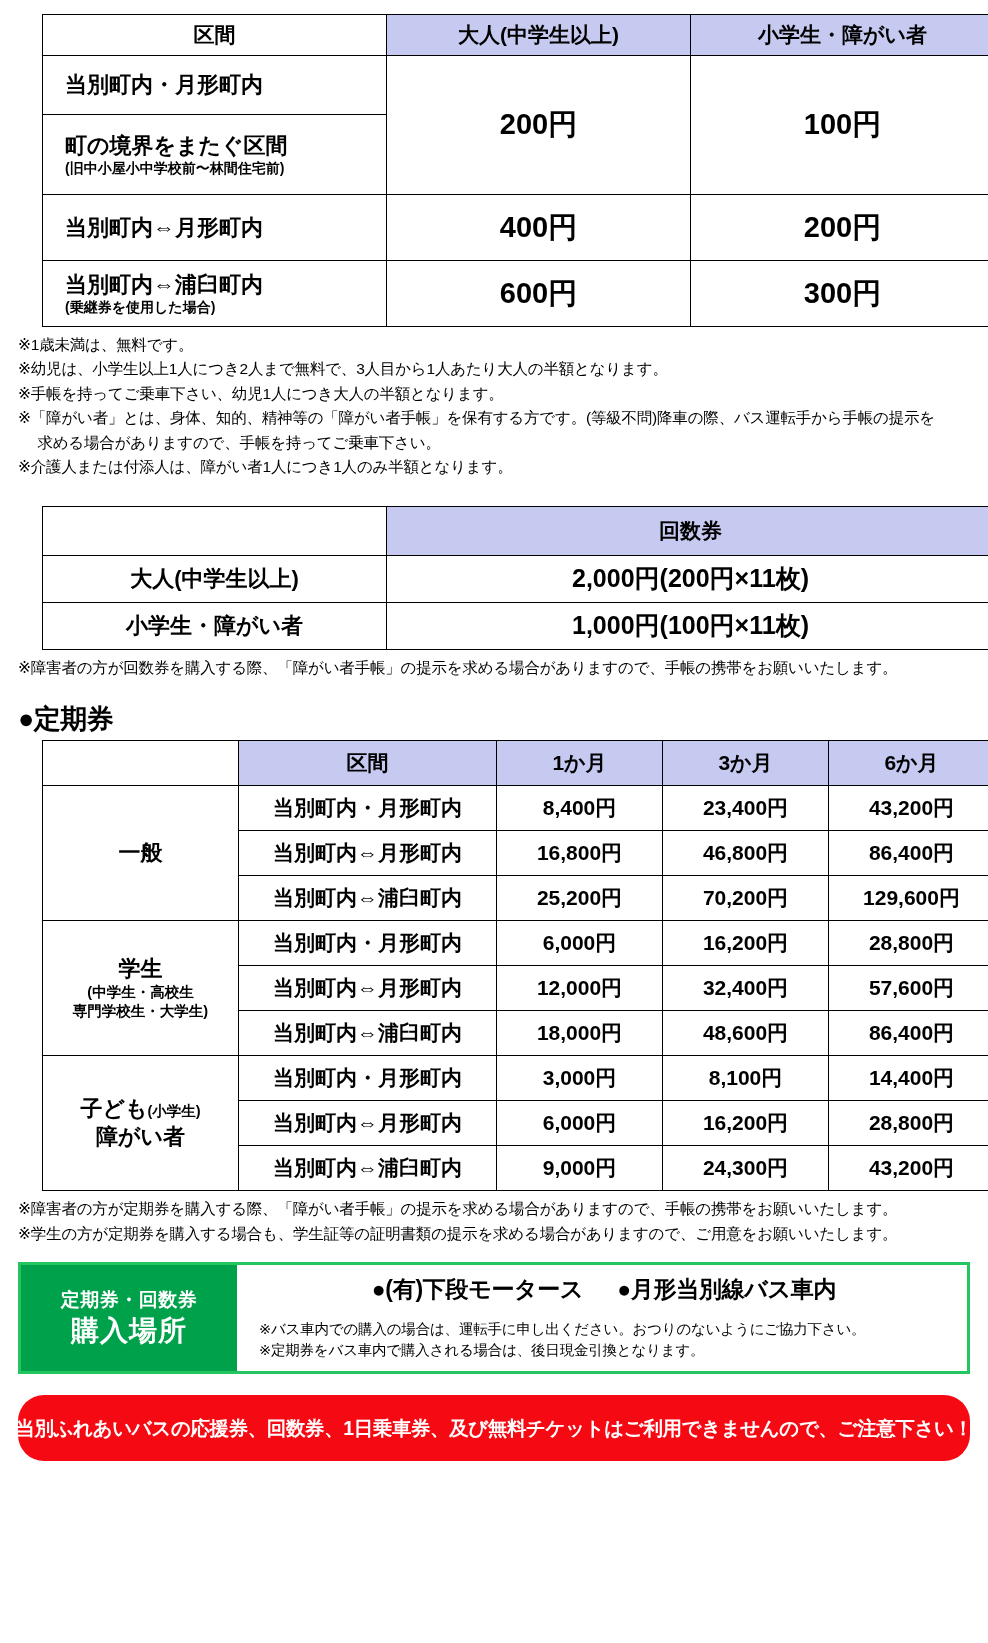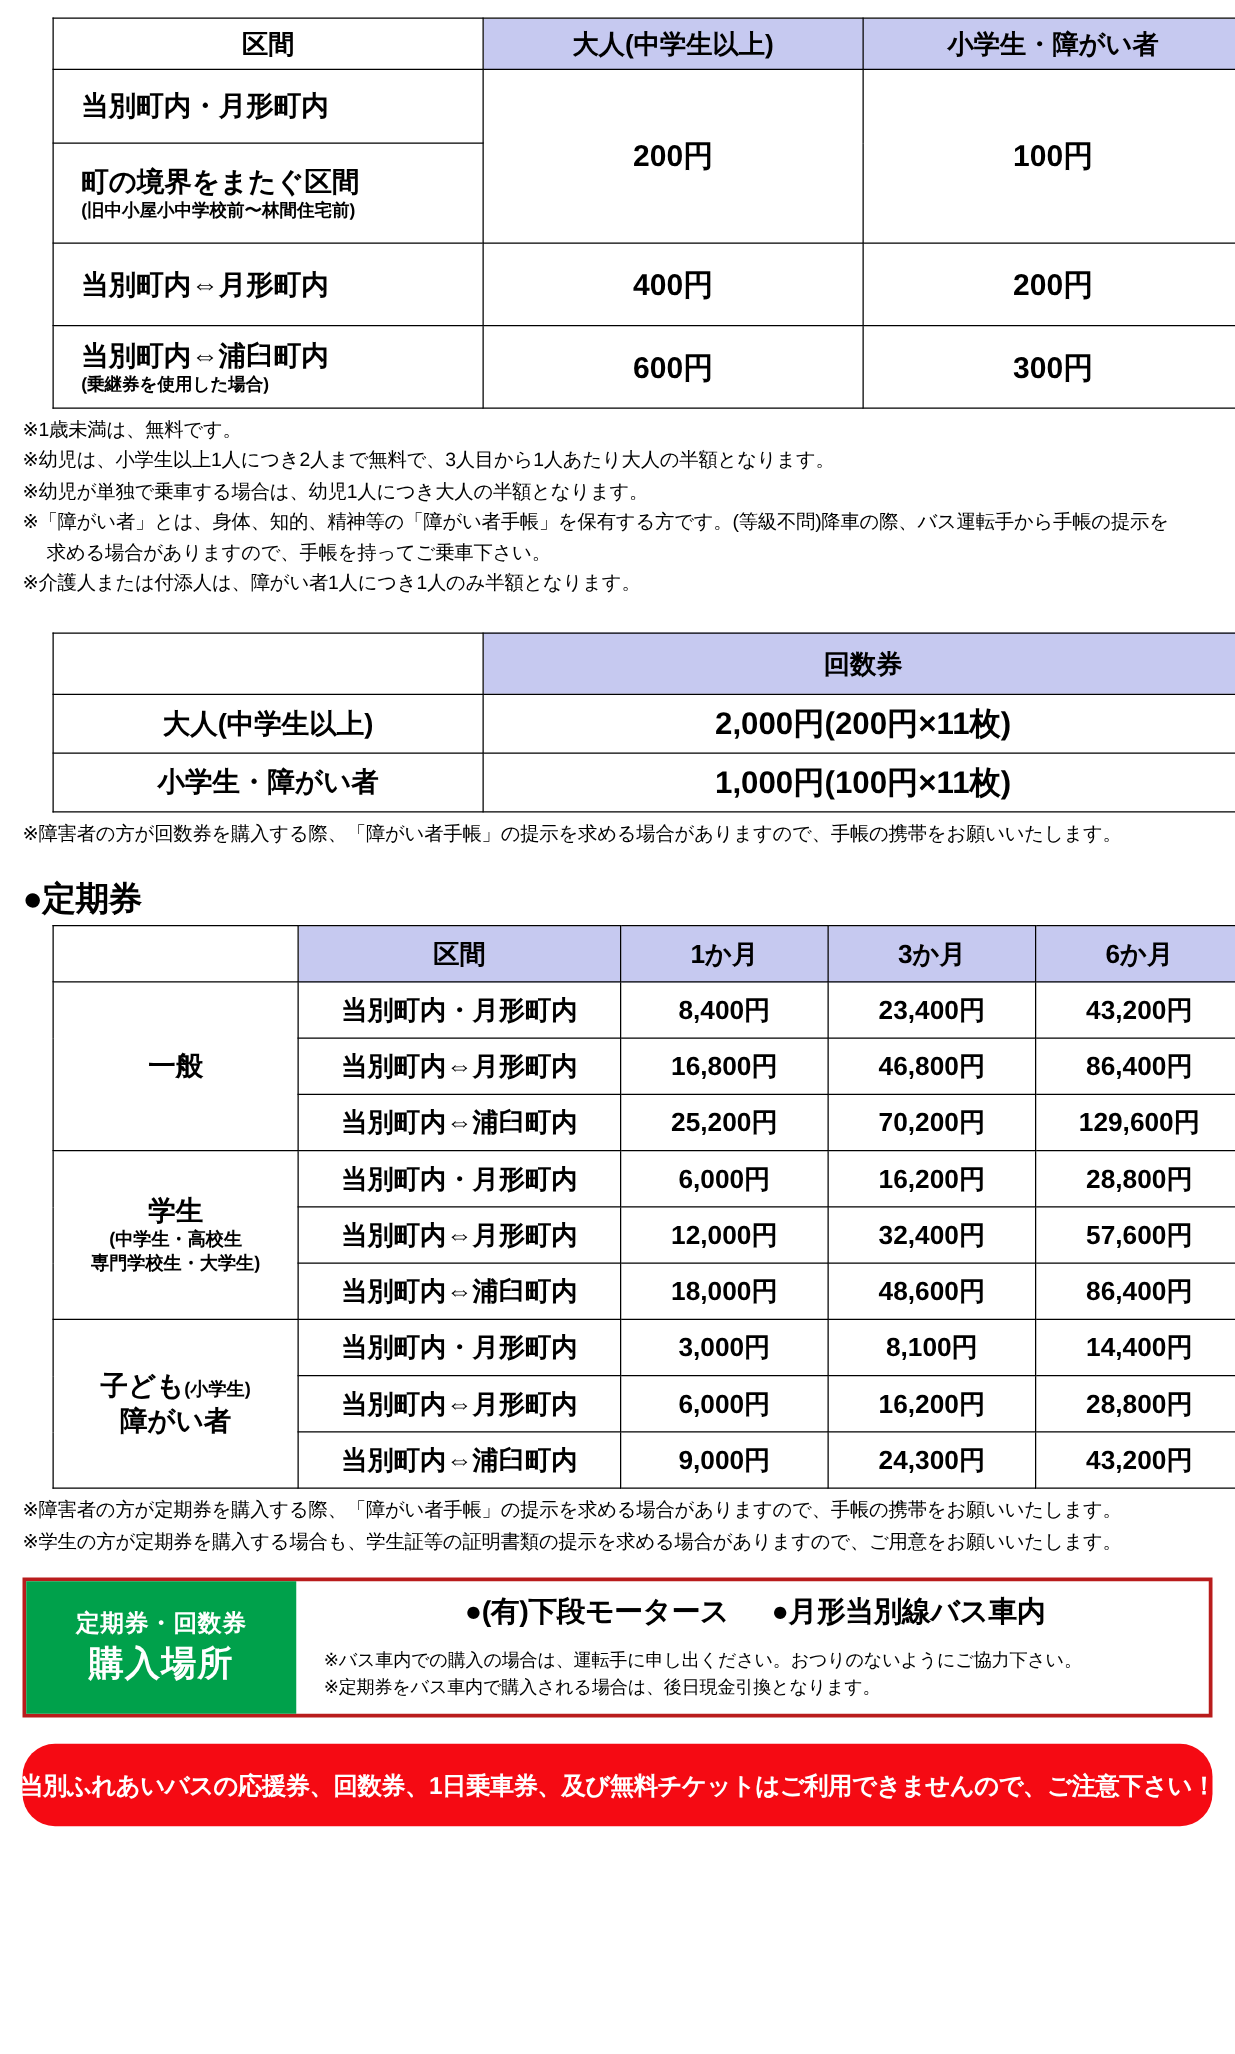--- a/index.html
+++ b/index.html
@@ -58,21 +58,21 @@
     padding-left: 22px;
     font-size: 22px;
     line-height: 1.25;
   }
   #t1 .zone .sub {
     font-size: 14px;
     font-weight: bold;
     display: block;
     margin-top: 1px;
   }
-  #t1 .amt { font-size: 24px; }
+  #t1 .amt { font-size: 29px; }
   .r1 { height: 59px; }
   .r2 { height: 80px; }
   .r3 { height: 66px; }
   .r4 { height: 66px; }
 
   
   .notes { margin: 6px 0 0 0; }
   .note {
     font-size: 15.5px;
     line-height: 1.58;
@@ -106,21 +106,21 @@
   #t3 .cat .inl { font-size: 14.5px; font-weight: bold; }
   #t3 .zone { font-size: 21px; }
   #t3 .num { font-size: 21px; }
 
   
   .greenbox {
     margin-top: 16px;
     width: 952px;
     height: 112px;
     box-sizing: border-box;
-    border: 3px solid #b91c1c;
+    border: 3px solid #22c55e;
     display: flex;
     background: #ffffff;
   }
   .greenbox .left {
     width: 216px;
     background: #00a14b;
     color: #ffffff;
     display: flex;
     flex-direction: column;
     align-items: center;
@@ -225,21 +225,21 @@
         </td>
         <td class="amt">600円</td>
         <td class="amt">300円</td>
       </tr>
     </tbody>
   </table>
 
   <div class="notes">
     <div class="note">※1歳未満は、無料です。</div>
     <div class="note">※幼児は、小学生以上1人につき2人まで無料で、3人目から1人あたり大人の半額となります。</div>
-    <div class="note">※幼児が単独で乗車する場合は、幼児1人につき大人の半額となります。</div>
+    <div class="note">※手帳を持ってご乗車下さい、幼児1人につき大人の半額となります。</div>
     <div class="note indent2">※「障がい者」とは、身体、知的、精神等の「障がい者手帳」を保有する方です。(等級不問)降車の際、バス運転手から手帳の提示を
  　求める場合がありますので、手帳を持ってご乗車下さい。</div>
     <div class="note">※介護人または付添人は、障がい者1人につき1人のみ半額となります。</div>
   </div>
 
   <div class="sp-md"></div>
 
 
   <table class="fare" id="t2">
     <colgroup>

